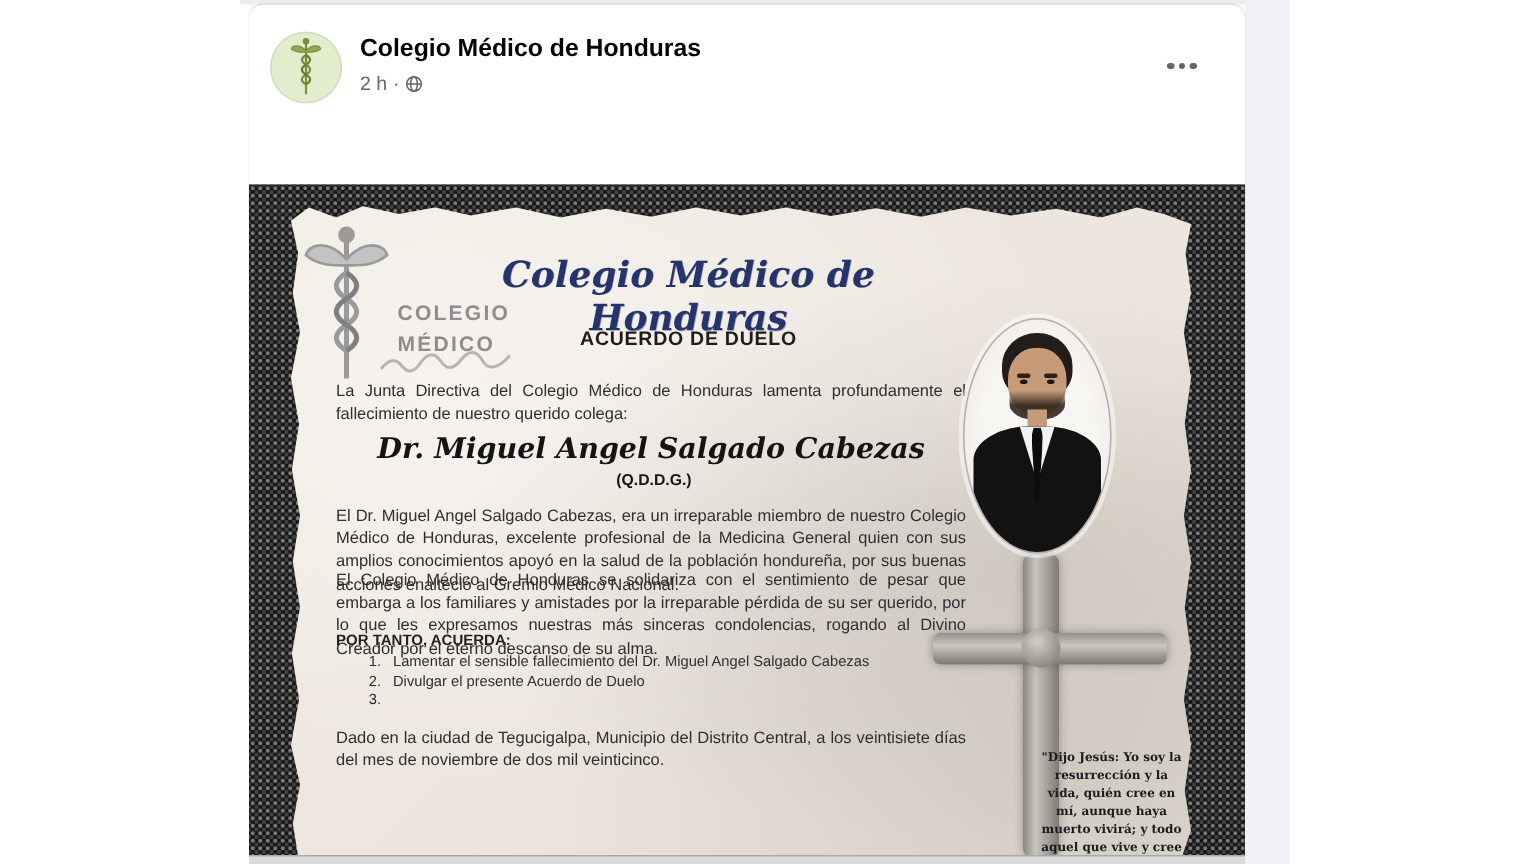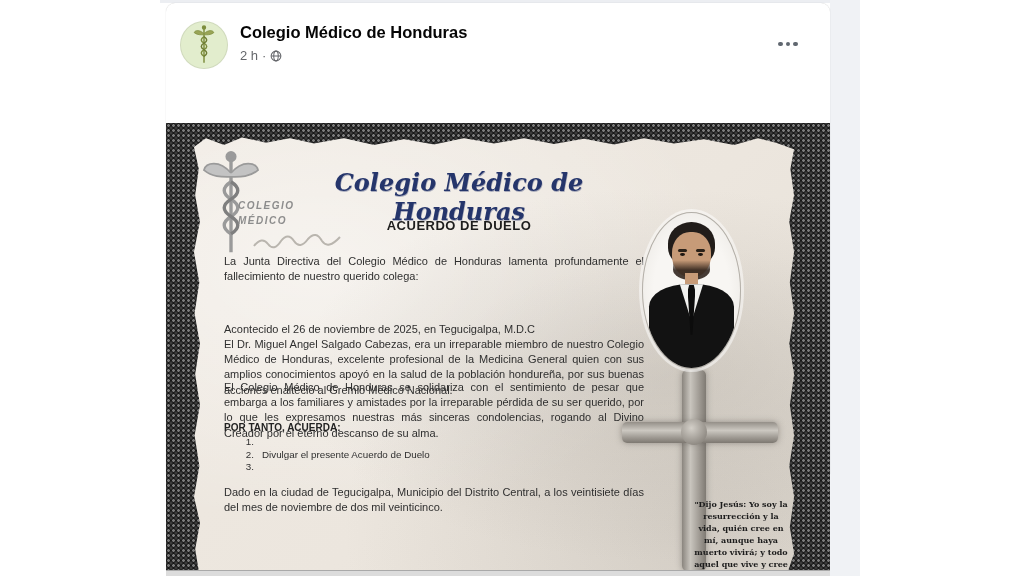--- a/index.html
+++ b/index.html
@@ -55,21 +55,21 @@
     position:absolute;left:28px;top:11px;width:600px;height:437px;
     background:
       radial-gradient(ellipse at 78% 55%, rgba(165,159,150,.30), transparent 55%),
       radial-gradient(ellipse at 85% 90%, rgba(150,144,136,.25), transparent 50%),
       radial-gradient(ellipse at 20% 30%, rgba(255,255,255,.5), transparent 60%),
       linear-gradient(135deg,#efe9e1 0%,#ece6de 55%,#e6e0d7 100%);
     clip-path:polygon(0% 3%,2% 1%,5% 2.5%,8% .8%,12% 2%,16% 1%,20% 2.2%,25% 1%,30% 2.5%,35% 1.2%,40% 2.4%,45% 1%,50% 2.2%,55% 1%,60% 2.3%,65% 1.1%,70% 2.4%,75% 1%,80% 2.2%,85% 1.2%,90% 2.5%,94% 1%,97% 2%,100% 3.5%,99.4% 8%,100% 14%,99.2% 20%,100% 27%,99.3% 34%,100% 41%,99.2% 48%,100% 55%,99.3% 62%,100% 69%,99.2% 76%,100% 83%,99.3% 90%,100% 96%,99% 100%,.8% 100%,.2% 95%,1% 89%,0% 83%,.9% 76%,.1% 69%,1% 62%,.2% 55%,1% 48%,.1% 41%,.9% 34%,0% 27%,1% 20%,.2% 14%,.8% 8%);
   }
   .doc-logo{position:absolute;left:8px;top:14px;width:58px;height:110px;color:#9a9a9a;}
   .doc-logo svg{width:100%;height:100%;}
-  .logo-text{position:absolute;left:44px;top:64px;font-size:10px;font-weight:700;letter-spacing:1.5px;color:#8d8d8d;line-height:1.5;font-style:italic;}
+  .logo-text{position:absolute;left:71px;top:64px;font-size:14px;font-weight:700;letter-spacing:1.5px;color:#8d8d8d;line-height:1.5;}
   .logo-squiggle{position:absolute;left:58px;top:94px;width:90px;height:28px;color:#b9b5ae;}
   .script-title{
     position:absolute;left:110px;top:34px;width:310px;text-align:center;
     font-family:"DejaVu Serif", serif;font-style:italic;font-weight:700;
     font-size:24px;color:#25356b;text-shadow:.5px .5px 0 rgba(37,53,107,.35);
   }
   .doc-heading{
     position:absolute;left:110px;top:84px;width:310px;text-align:center;
     font-size:13px;font-weight:700;color:#1d1d1d;letter-spacing:.5px;
   }
@@ -193,29 +193,33 @@
         <svg viewBox="0 0 90 28" fill="none" stroke="currentColor" stroke-width="2">
           <path d="M2 18 q8 -10 14 -2 q6 8 13 -3 q7 -9 13 0 q6 9 14 -2 q8 -9 14 2 q6 9 18 -4"></path>
         </svg>
       </div>
 
       <div class="script-title">Colegio Médico de Honduras</div>
       <div class="doc-heading">ACUERDO DE DUELO</div>
 
       <div class="intro doc-body">La Junta Directiva del Colegio Médico de Honduras lamenta profundamente el fallecimiento de nuestro querido colega:</div>
 
-
-      <div class="date-line doc-body">Acontecido el 26 de noviembre de 2025, en Tegucigalpa, M.D.C</div>
+      <div class="deceased">
+        <span class="dname">Dr. Miguel Angel Salgado Cabezas</span>
+        <span class="dsuffix">(Q.D.D.G.)</span>
+      </div>
+
       <div class="para1 doc-body">El Dr. Miguel Angel Salgado Cabezas, era un irreparable miembro de nuestro Colegio Médico de Honduras, excelente profesional de la Medicina General quien con sus amplios conocimientos apoyó en la salud de la población hondureña, por sus buenas acciones enalteció al Gremio Médico Nacional.</div>
       <div class="para2 doc-body">El Colegio Médico de Honduras se solidariza con el sentimiento de pesar que embarga a los familiares y amistades por la irreparable pérdida de su ser querido, por lo que les expresamos nuestras más sinceras condolencias, rogando al Divino Creador por el eterno descanso de su alma.</div>
       <div class="por-tanto">POR TANTO, ACUERDA:</div>
 
       <div class="res-list">
         <div class="res-row">
           <span class="res-num">1.</span>
+          <span>Lamentar el sensible fallecimiento del Dr. Miguel Angel Salgado Cabezas</span>
         </div>
         <div class="res-row">
           <span class="res-num">2.</span>
           <span>Divulgar el presente Acuerdo de Duelo</span>
         </div>
         <div class="res-row">
           <span class="res-num">3.</span>
         </div>
       </div>
 

